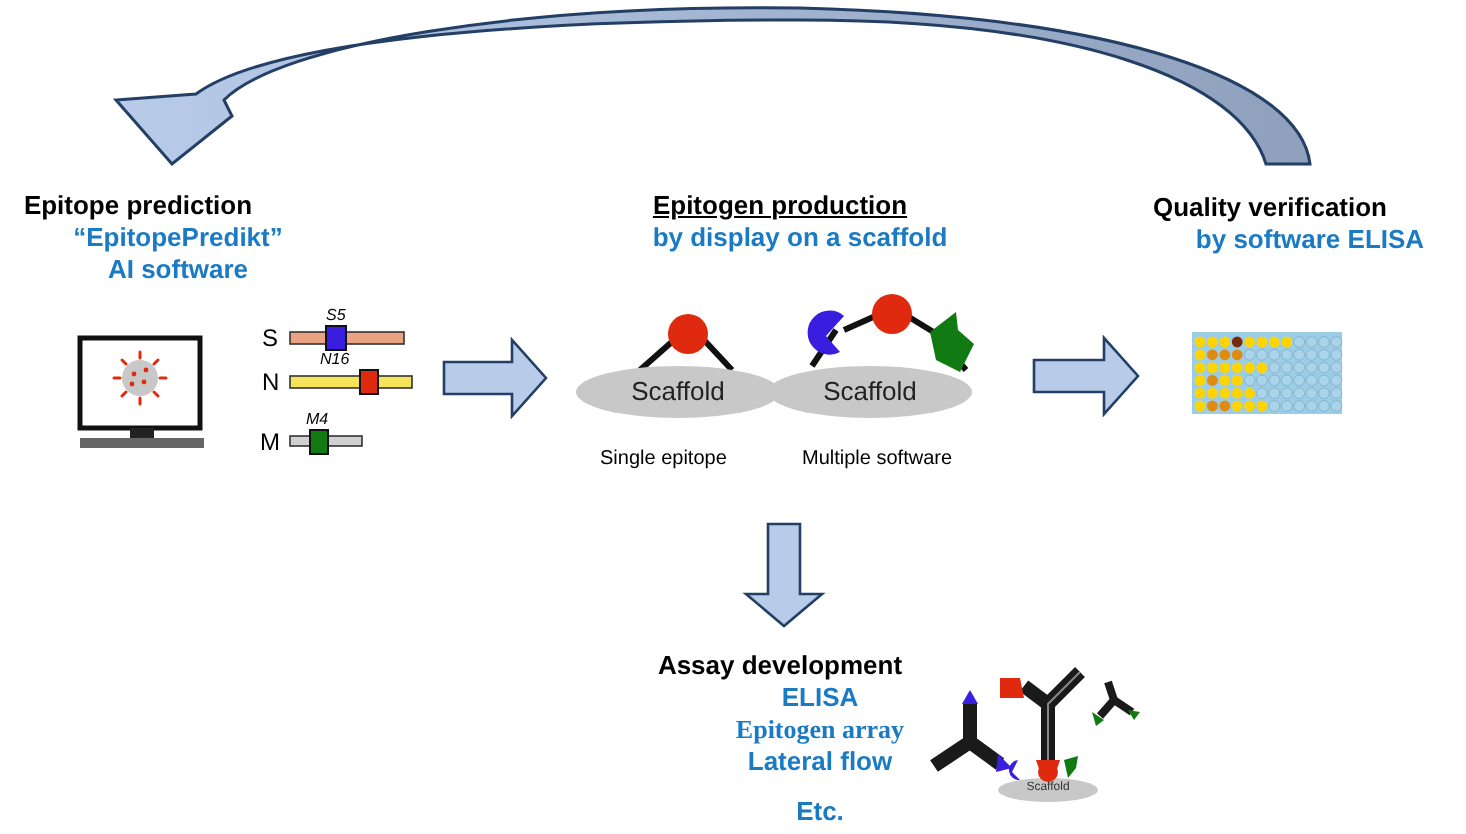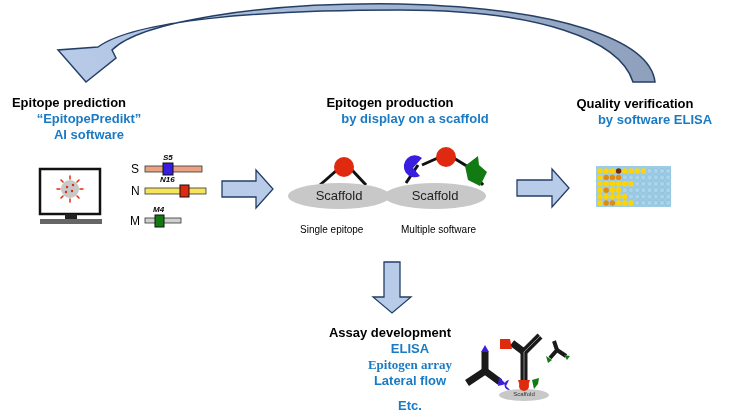--- a/index.html
+++ b/index.html
@@ -2,21 +2,21 @@
 <html><head>
 <meta charset="utf-8">
 <style>
   html, body { margin:0; padding:0; background:#ffffff; }
   body { width:733px; height:417px; position:relative; overflow:hidden; font-family:"Liberation Sans", sans-serif; }
   .abs { position:absolute; }
   .title { font-weight:bold; font-size:13px; color:#000; text-align:center; white-space:nowrap; line-height:16px; }
   .sub { font-weight:bold; font-size:13px; color:#1a7bc4; text-align:center; white-space:nowrap; line-height:16px;padding-left:20px; }
   .cap { font-size:10px; color:#000; white-space:nowrap; }
   .glabel { font-size:12px; color:#000; }
-  .ep { font-size:8px; font-weight:bold; font-style:italic; color:#000; }
+  .ep { font-size:8px; font-weight:normal; font-style:italic; color:#000; }
   svg { position:absolute; left:0; top:0; }
 </style>
 </head>
 <body>
 
 <svg width="733" height="417">
   <defs>
     <linearGradient id="retgrad" x1="0" y1="0" x2="1" y2="0">
       <stop offset="0" stop-color="#b8cbe8"></stop>
       <stop offset="1" stop-color="#8ea0bc"></stop>
@@ -182,22 +182,22 @@
     <path d="M 509 380 A 5 5 0 1 0 510 390 L 506 386 Z" fill="#3a1ee0"></path>
     <circle cx="524" cy="386" r="5" fill="#e02a10"></circle>
     <path d="M 532 380 L 539 378 L 538 384 L 534 389 Z" fill="#127a12"></path>
   </g>
 </svg>
 
 <div class="abs title" style="left:0;width:138px;top:95px;">Epitope prediction</div>
 <div class="abs sub" style="left:0;width:138px;top:111px;">“EpitopePredikt”</div>
 <div class="abs sub" style="left:0;width:138px;top:127px;">AI software</div>
 
-<div class="abs title" style="left:300px;width:180px;top:95px;">Epitogen production</div>
-<div class="abs sub" style="left:305px;width:180px;top:111px;">by display on a scaffold</div>
+<div class="abs title" style="left:300px;width:180px;top:95px;text-decoration:underline;">Epitogen production</div>
+<div class="abs sub" style="left:290px;width:180px;top:111px;">by display on a scaffold</div>
 
 <div class="abs title" style="left:555px;width:160px;top:96px;">Quality verification</div>
 <div class="abs sub" style="left:555px;width:160px;top:112px;">by software ELISA</div>
 
 <div class="abs glabel" style="left:131px;top:162px;">S</div>
 <div class="abs glabel" style="left:131px;top:184px;">N</div>
 <div class="abs glabel" style="left:130px;top:214px;">M</div>
 <div class="abs ep" style="left:163px;top:153px;">S5</div>
 <div class="abs ep" style="left:160px;top:175px;">N16</div>
 <div class="abs ep" style="left:153px;top:205px;">M4</div>

